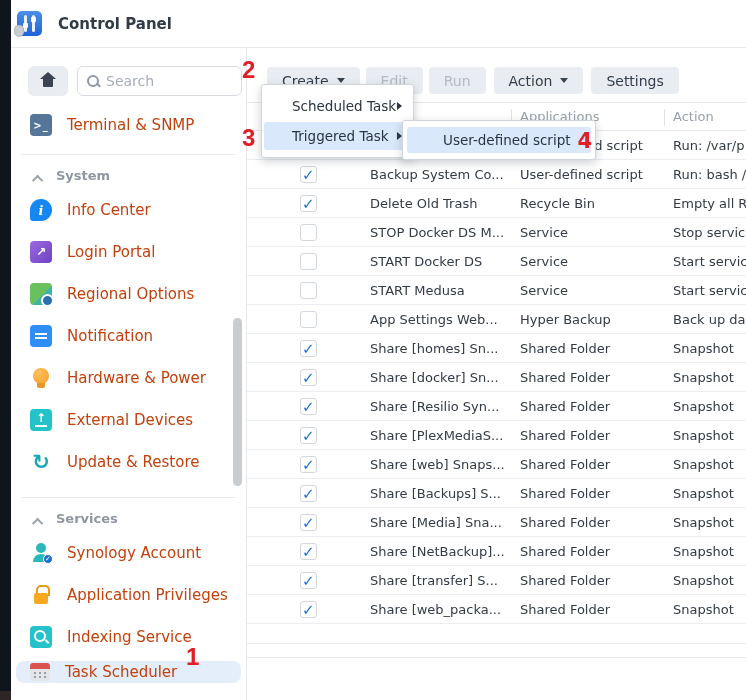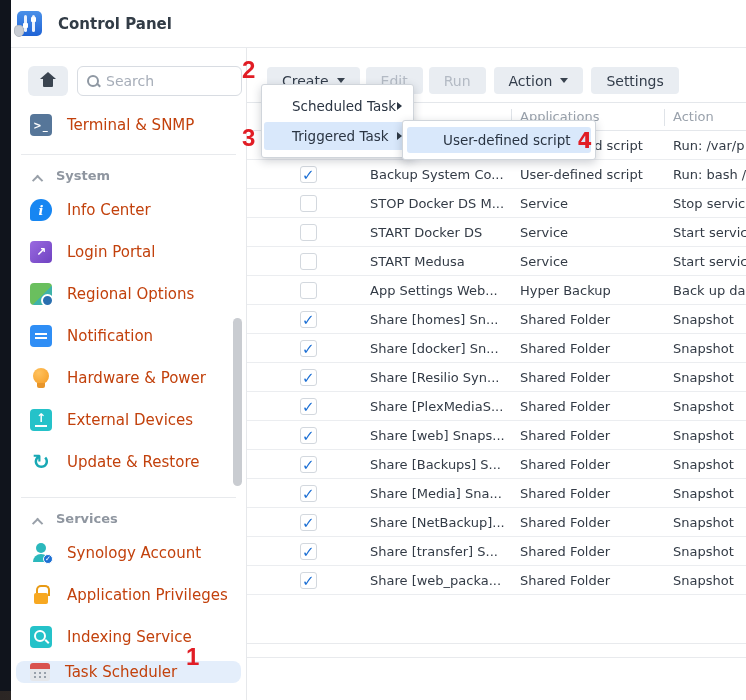--- a/index.html
+++ b/index.html
@@ -292,20 +292,26 @@
     <span class="c-action">Run: /var/p</span>
   </div>
 
   <div class="t-row">
     <span class="cb checked"></span>
     <span class="c-name">Backup System Co...</span>
     <span class="c-app">User-defined script</span>
     <span class="c-action">Run: bash /</span>
   </div>
 
+  <div class="t-row">
+    <span class="cb checked"></span>
+    <span class="c-name">Delete Old Trash</span>
+    <span class="c-app">Recycle Bin</span>
+    <span class="c-action">Empty all R</span>
+  </div>
 
   <div class="t-row">
     <span class="cb"></span>
     <span class="c-name">STOP Docker DS M...</span>
     <span class="c-app">Service</span>
     <span class="c-action">Stop servic</span>
   </div>
 
   <div class="t-row">
     <span class="cb"></span>

